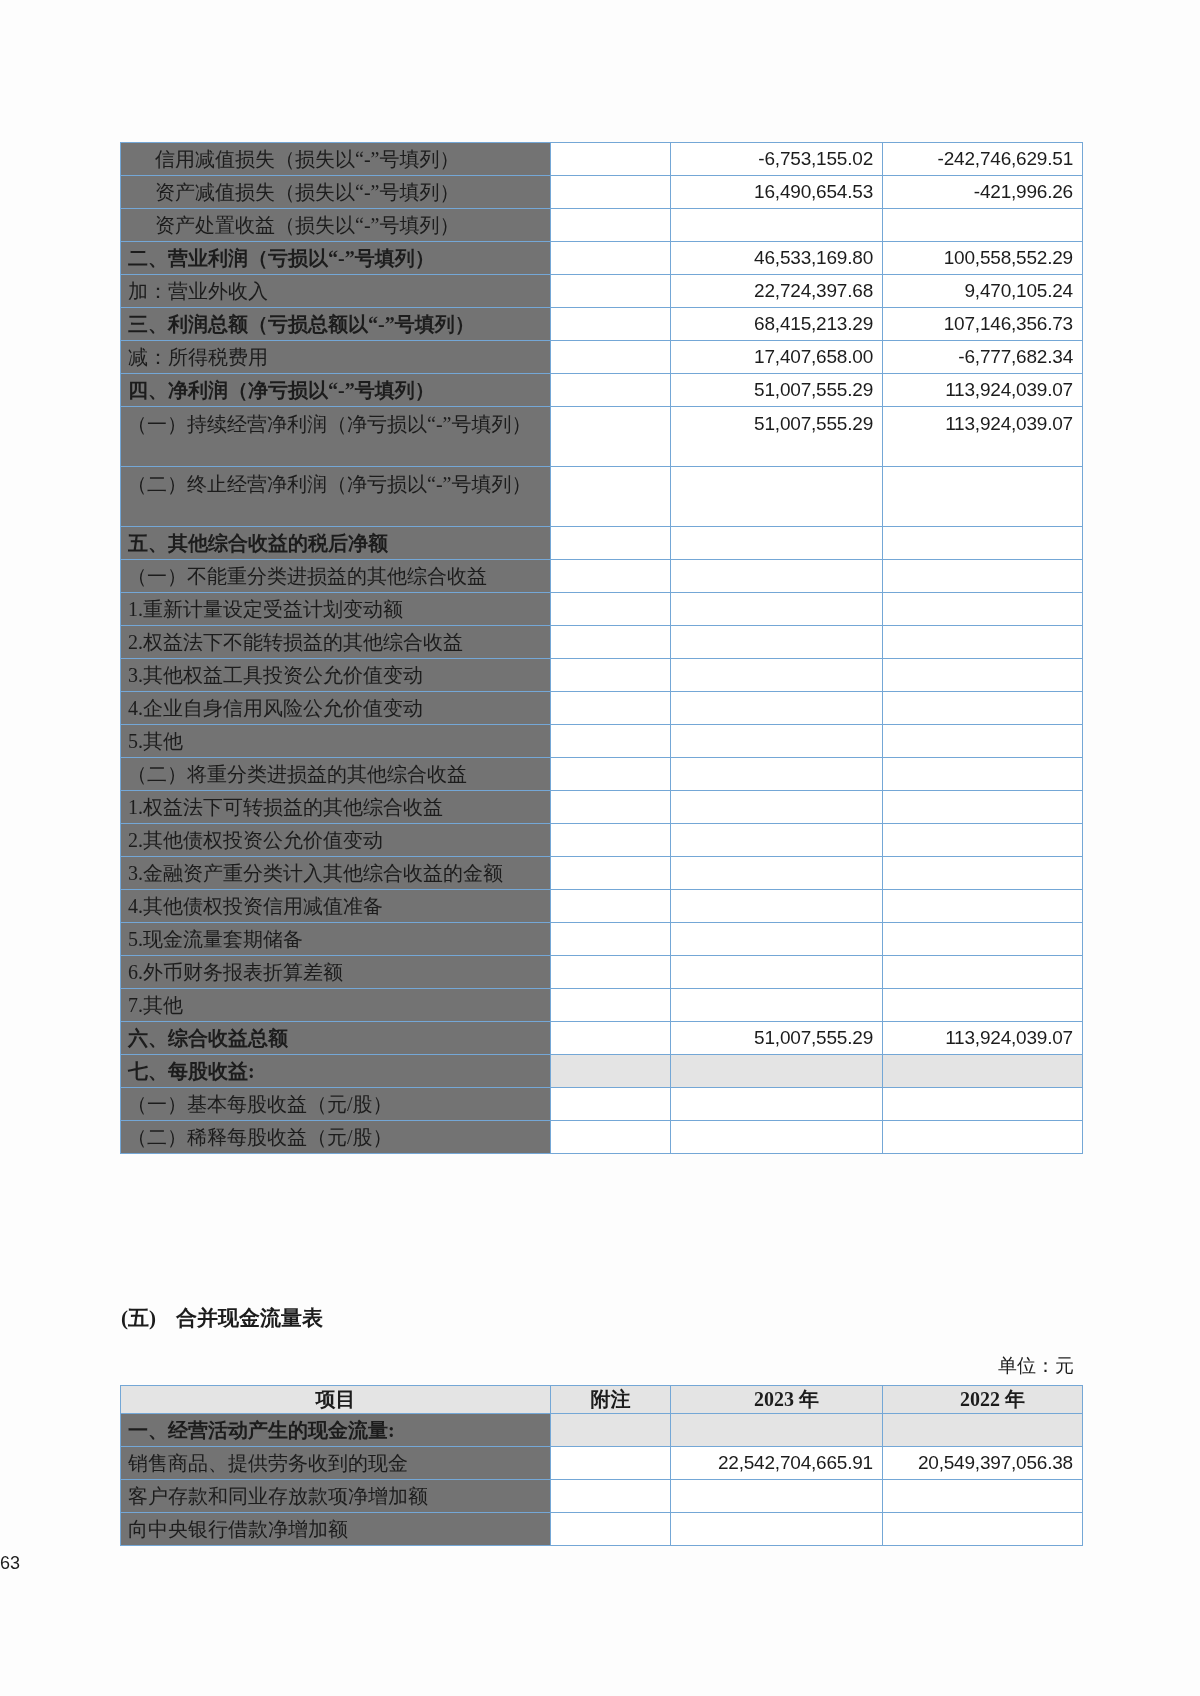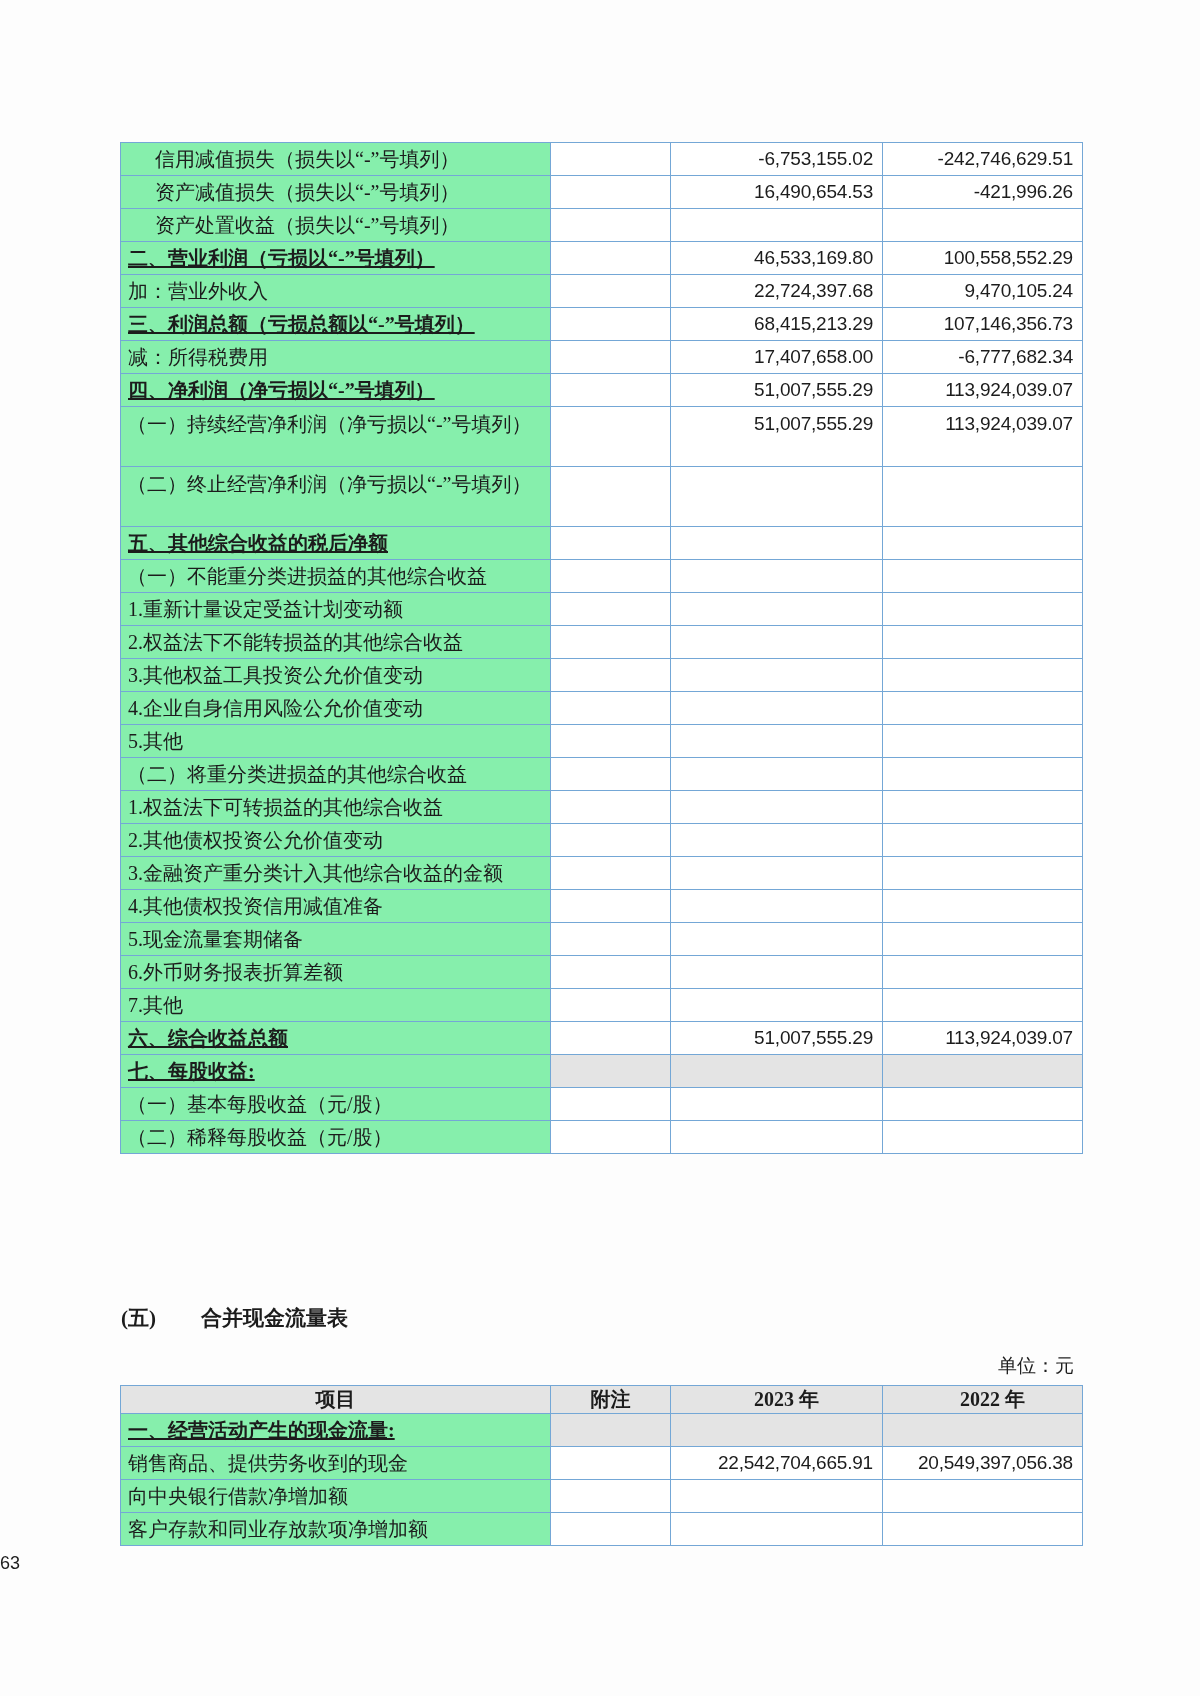--- a/index.html
+++ b/index.html
@@ -19,37 +19,37 @@
   }
   td,th{
     border:1.5px solid #74a7d6;
     padding:0;
     overflow:hidden;
   }
   tr{height:33px;}
   tr.double{height:60px;}
 
   td.item{
-    background:#86efac;
+    background:#737373;
     font-size:20px;
     padding-left:7px;
     line-height:27px;
   }
   td.note{background:#ffffff;}
   td.num{
     background:#ffffff;
     text-align:right;
     padding-right:9px;
     font-family:"Liberation Sans","DejaVu Sans",sans-serif;
     font-size:19px;
     letter-spacing:-0.2px;
   }
   tr.sub   td.item{padding-left:34px;}
   tr.paren td.item{padding-left:6px;}
-  tr.major td.item{font-weight:700;text-decoration:underline;}
+  tr.major td.item{font-weight:700;}
   tr.double td{vertical-align:top;}
   tr.double td.item{padding-top:4px;}
   tr.double td.num{padding-top:6px;}
   tr.shaded td.note, tr.shaded td.num{background:#e4e4e4;}
 
   #income-table-wrap{position:absolute;left:120px;top:142px;}
   #cashflow-table-wrap{position:absolute;left:120px;top:1385px;}
 
   th{
     background:#e4e4e4;
@@ -58,21 +58,21 @@
     text-align:center;
   }
   tr.header-row{height:24px;}
   th.year{font-family:"Liberation Serif","DejaVu Serif",serif;padding-left:20px;}
 
   #section-heading{
     position:absolute;left:121px;top:1300px;
     height:36px;line-height:36px;
     font-size:21px;font-weight:700;
   }
-  #section-heading .sec-title{margin-left:45px;}
+  #section-heading .sec-title{margin-left:20px;}
 
   #unit-label{
     position:absolute;left:112px;top:1352px;width:962px;
     text-align:right;font-size:19px;height:28px;line-height:28px;
   }
 
   #page-number{
     position:absolute;left:0;top:1553px;width:1200px;
     font-family:"Liberation Sans","DejaVu Sans",sans-serif;
     font-size:18px;
@@ -297,27 +297,27 @@
             <td class="num"></td>
             <td class="num"></td>
           </tr>
           <tr class="plain">
             <td class="item">销售商品、提供劳务收到的现金</td>
             <td class="note"></td>
             <td class="num">22,542,704,665.91</td>
             <td class="num">20,549,397,056.38</td>
           </tr>
           <tr class="plain">
+            <td class="item">客户存款和同业存放款项净增加额</td>
+            <td class="note"></td>
+            <td class="num"></td>
+            <td class="num"></td>
+          </tr>
+          <tr class="plain">
             <td class="item">向中央银行借款净增加额</td>
-            <td class="note"></td>
-            <td class="num"></td>
-            <td class="num"></td>
-          </tr>
-          <tr class="plain">
-            <td class="item">客户存款和同业存放款项净增加额</td>
             <td class="note"></td>
             <td class="num"></td>
             <td class="num"></td>
           </tr>
         </tbody>
     </table>
   </div>
 
   <div id="page-number">63</div>
 

